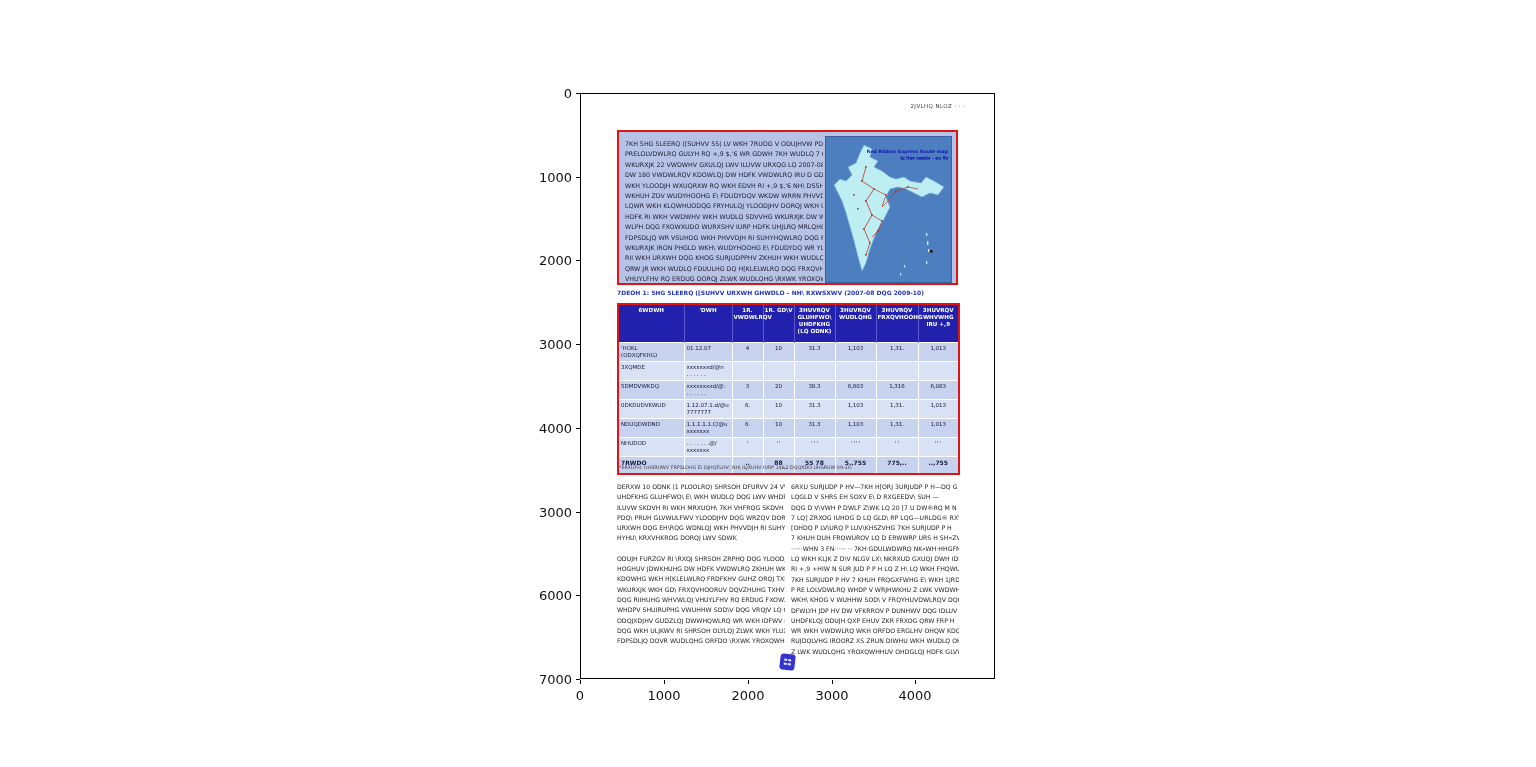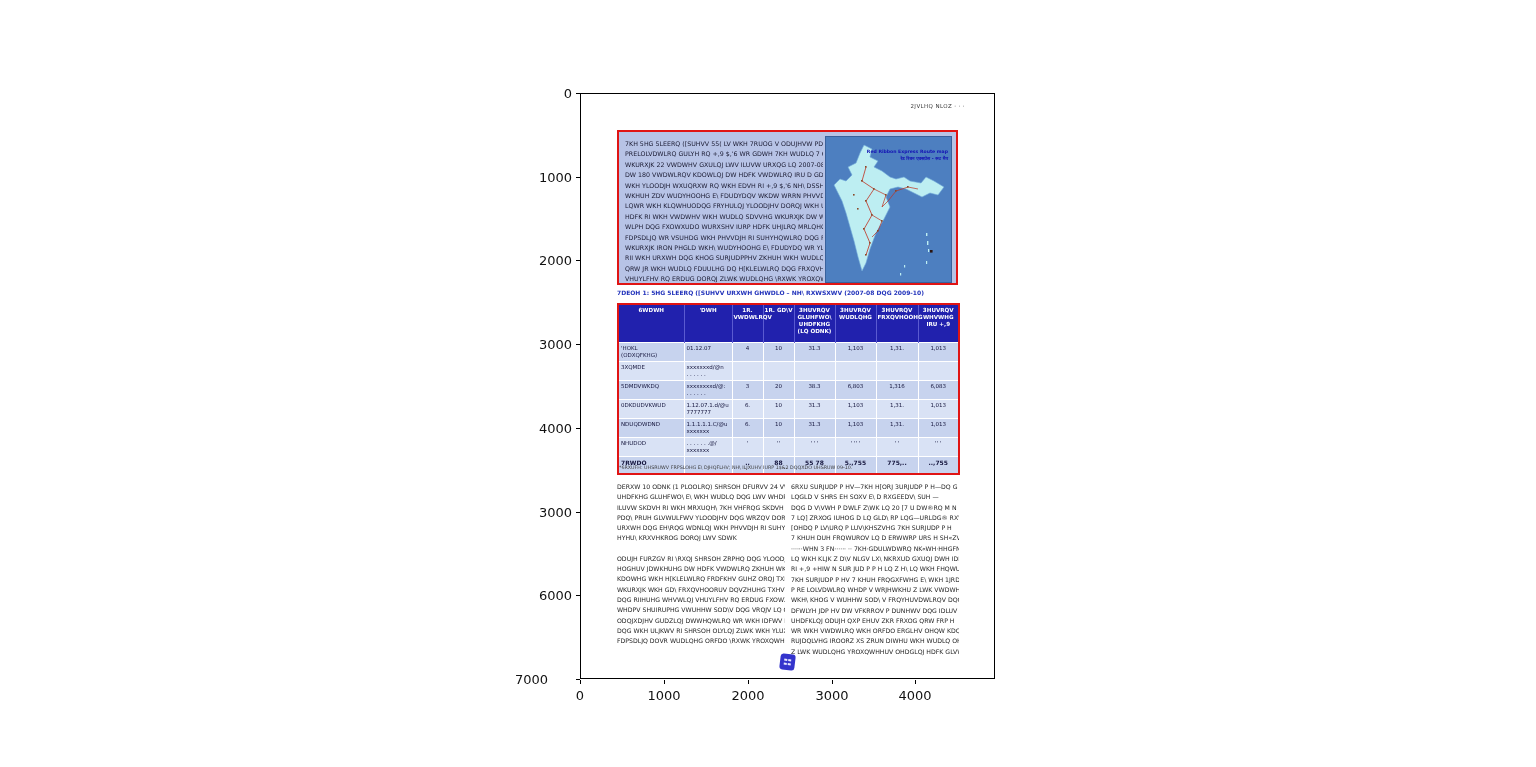--- a/index.html
+++ b/index.html
@@ -65,21 +65,21 @@
 <div id="axes" class="abs"></div>
 
 <div id="yticks">
   <div class="abs ytick-label" style="left:526px; top:93px">0</div>
   <div class="abs ytick-label" style="left:526px; top:177px">1000</div>
   <div class="abs ytick-label" style="left:526px; top:260px">2000</div>
   <div class="abs ytick-label" style="left:526px; top:344px">3000</div>
   <div class="abs ytick-label" style="left:526px; top:428px">4000</div>
   <div class="abs ytick-label" style="left:526px; top:512px">3000</div>
   <div class="abs ytick-label" style="left:526px; top:595px">6000</div>
-  <div class="abs ytick-label" style="left:502px; top:679px">7000</div>
+  <div class="abs ytick-label" style="left:526px; top:679px">7000</div>
   <div class="abs ytick-mark" style="left:576px; top:93px"></div>
   <div class="abs ytick-mark" style="left:576px; top:177px"></div>
   <div class="abs ytick-mark" style="left:576px; top:260px"></div>
   <div class="abs ytick-mark" style="left:576px; top:344px"></div>
   <div class="abs ytick-mark" style="left:576px; top:428px"></div>
   <div class="abs ytick-mark" style="left:576px; top:512px"></div>
   <div class="abs ytick-mark" style="left:576px; top:595px"></div>
   <div class="abs ytick-mark" style="left:576px; top:679px"></div>
 </div>
 

